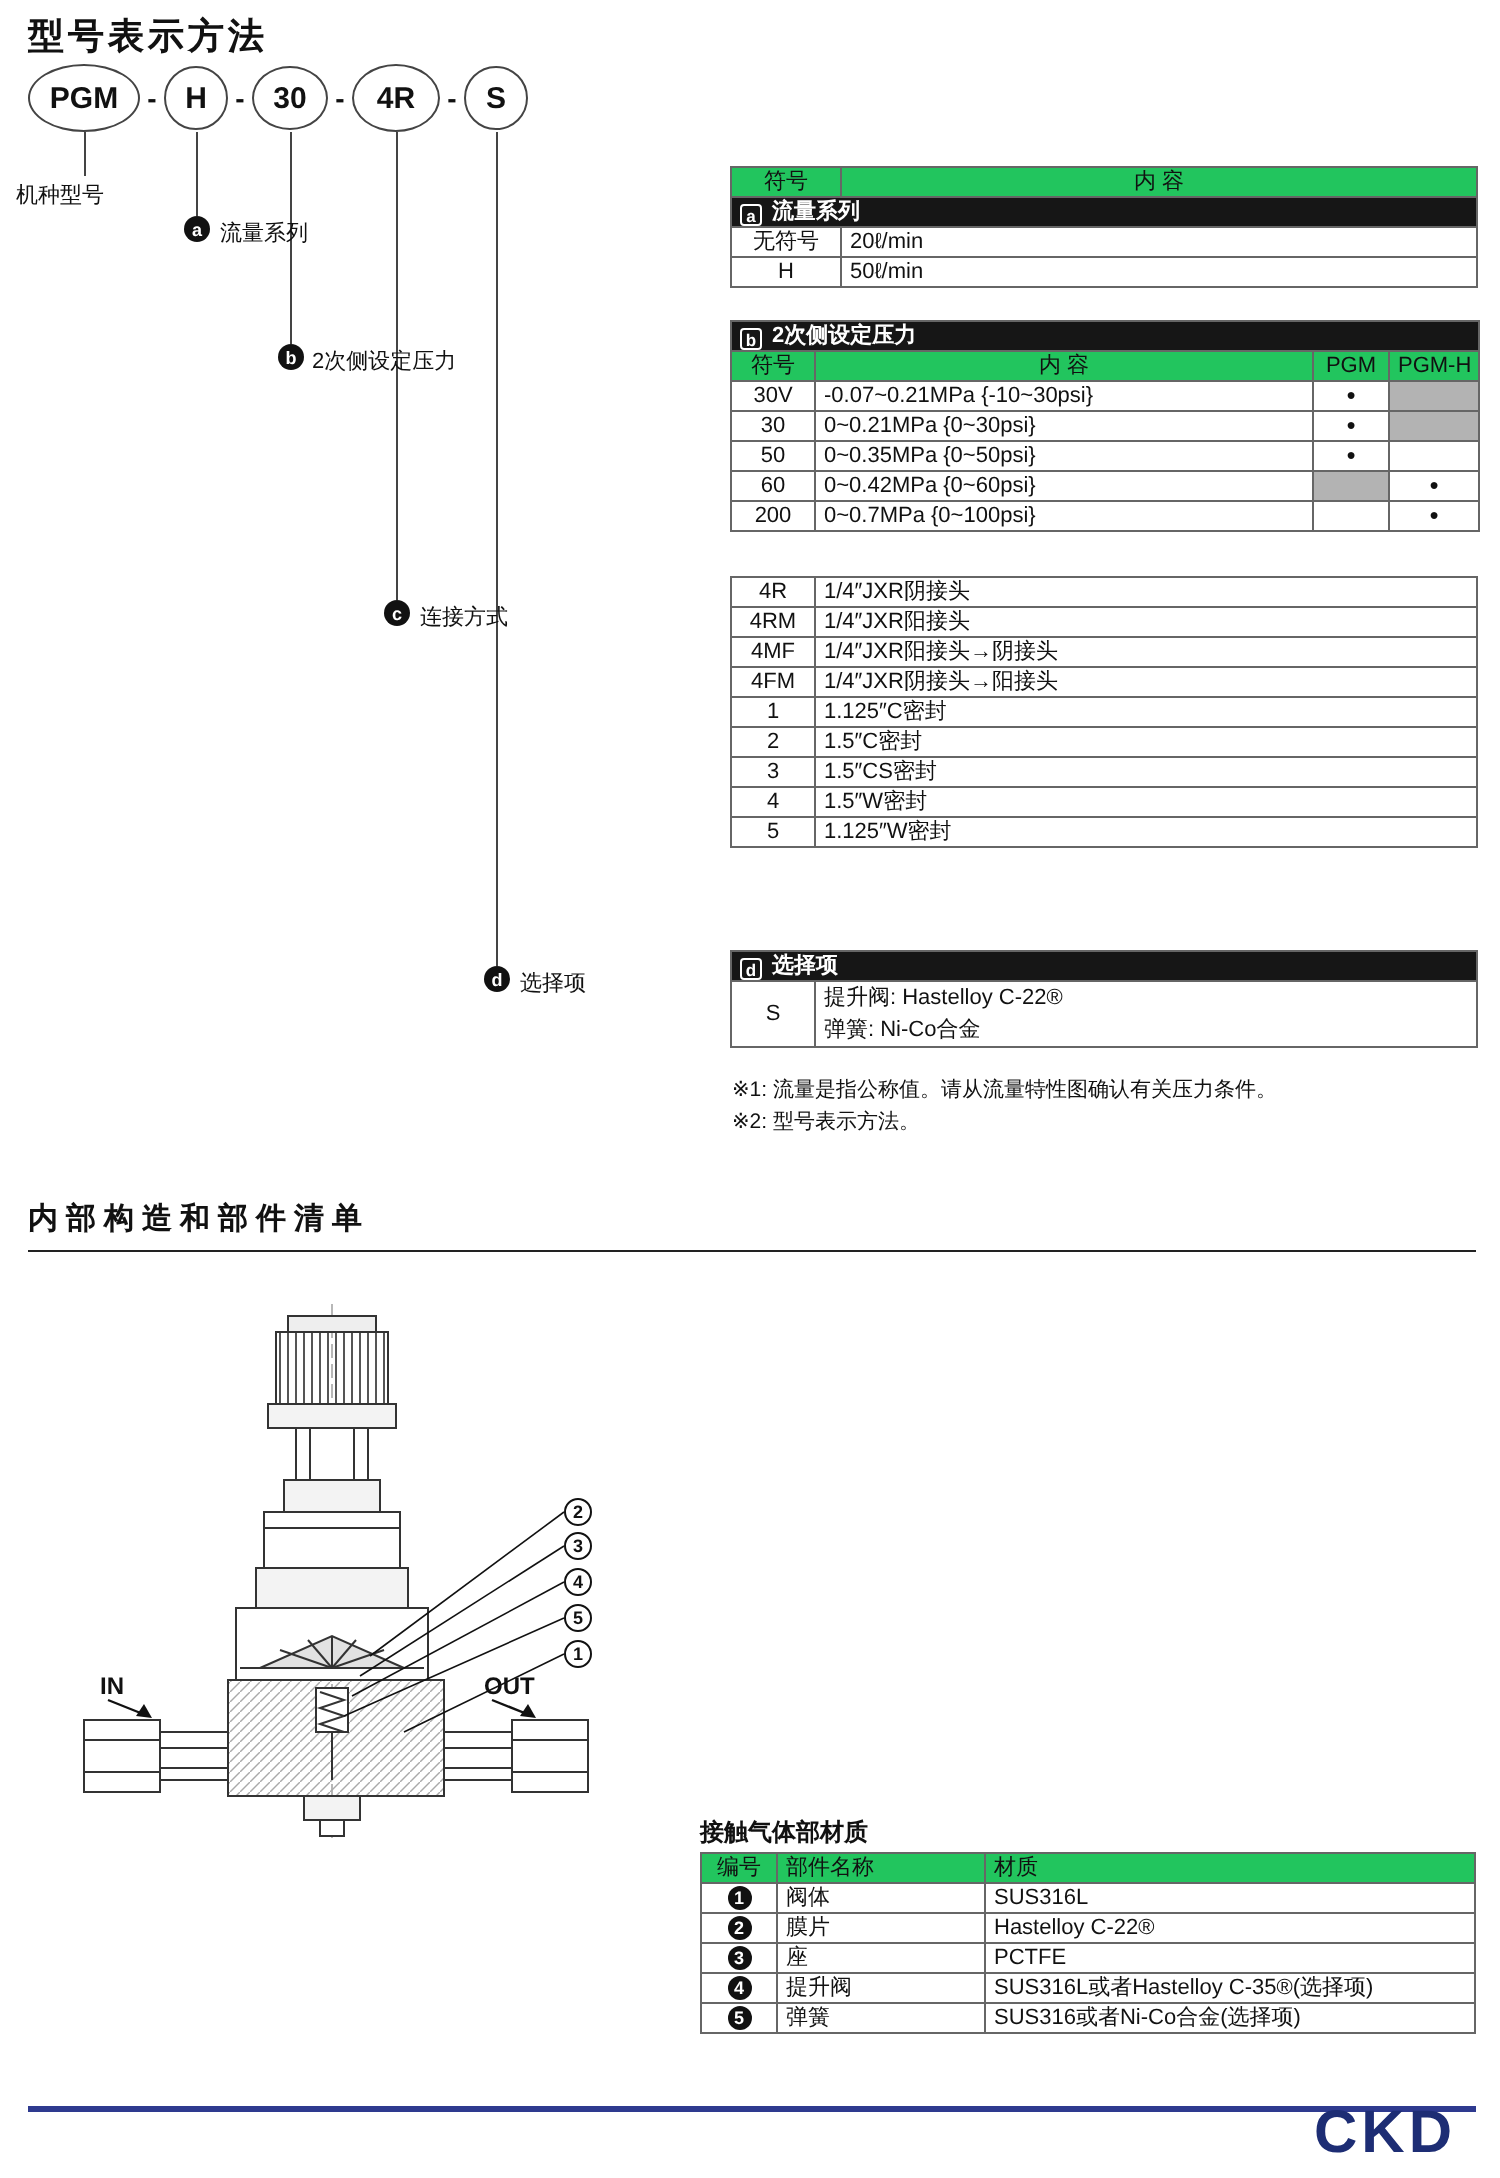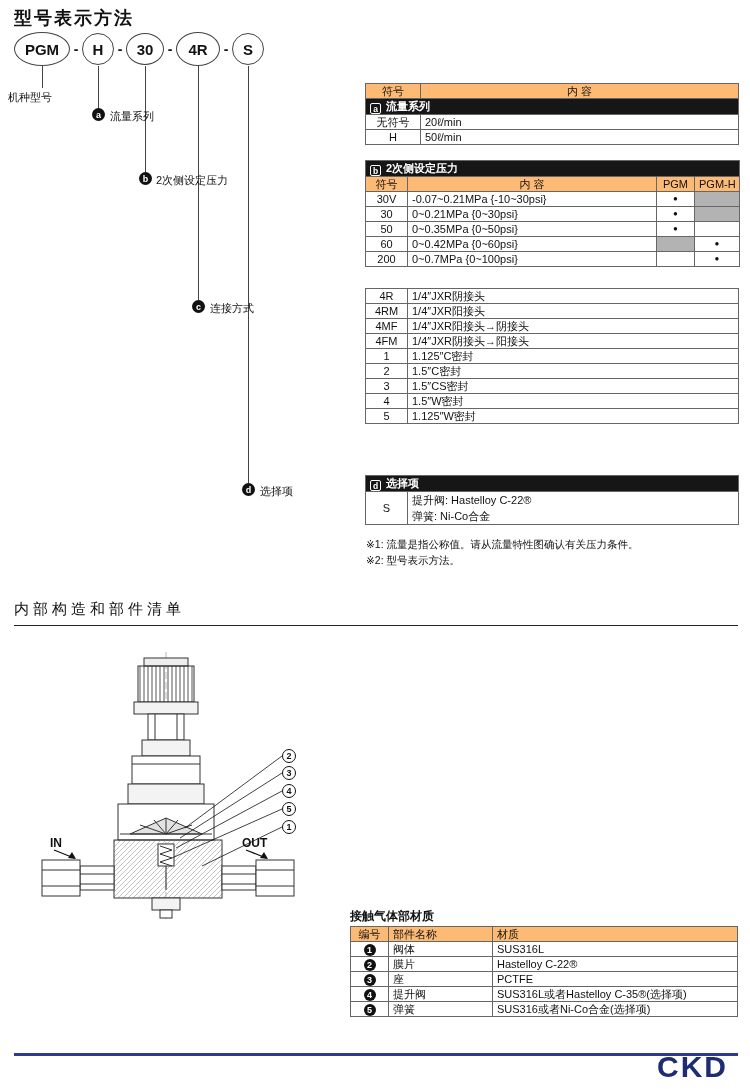--- a/index.html
+++ b/index.html
@@ -4,21 +4,21 @@
 <style>
   * { box-sizing: border-box; margin: 0; padding: 0; }
   body { background: #fff; }
   .page {
     position: relative; width: 750px; height: 1089px; background: #fff;
     font-family: "Liberation Sans", "DejaVu Sans", sans-serif; color: #111;
     overflow: hidden;
   }
   .abs { position: absolute; }
   .sec-title { position: absolute; font-size: 18px; font-weight: bold; letter-spacing: 2px; }
-  .sec-title2 { position: absolute; font-size: 15px; font-weight: normal; letter-spacing: 4px; text-align: right; }
+  .sec-title2 { position: absolute; font-size: 15px; font-weight: bold; letter-spacing: 4px; text-align: right; }
 
   
   .model-row { position: absolute; left: 14px; top: 32px; display: flex; align-items: center; }
   .bubble {
     border: 1.6px solid #444; border-radius: 50%; background: #fff;
     display: flex; align-items: center; justify-content: center;
     font-size: 15px; font-weight: bold;
   }
   .sep { width: 12px; text-align: center; font-weight: bold; font-size: 14px; }
   .vline { position: absolute; width: 1px; background: #444; }
@@ -26,21 +26,21 @@
     position: absolute; width: 13px; height: 13px; border-radius: 50%;
     background: #111; color: #fff; font-size: 9px; font-weight: bold;
     display: flex; align-items: center; justify-content: center;
   }
   .co-label { position: absolute; font-size: 11px; white-space: nowrap; }
   .small-label { position: absolute; font-size: 11px; white-space: nowrap; }
 
   
   .spec { position: absolute; border-collapse: collapse; table-layout: fixed; font-size: 11px; background: #fff; }
   .spec td { border: 1px solid #666; height: 15px; line-height: 14px; padding: 0 4px; white-space: nowrap; overflow: hidden; }
-  .gray-h { background: #fdba74; text-align: center; margin-left: 14px; }
+  .gray-h { background: #22c55e; text-align: center; margin-left: 14px; }
   tr.bar td { background: #161616; color: #fff; font-weight: bold; }
   .bar-badge {
     display: inline-flex; width: 11px; height: 11px; border: 1px solid #fff; border-radius: 2px;
     font-size: 8.5px; font-weight: bold; align-items: center; justify-content: center;
     margin-right: 5px; vertical-align: -1.5px;
   }
   .sym { text-align: center; }
   .dotc { text-align: center; font-size: 8px; padding: 0; }
   .na { background: #b3b3b3; }
   .opt-cell div { line-height: 16px; }

